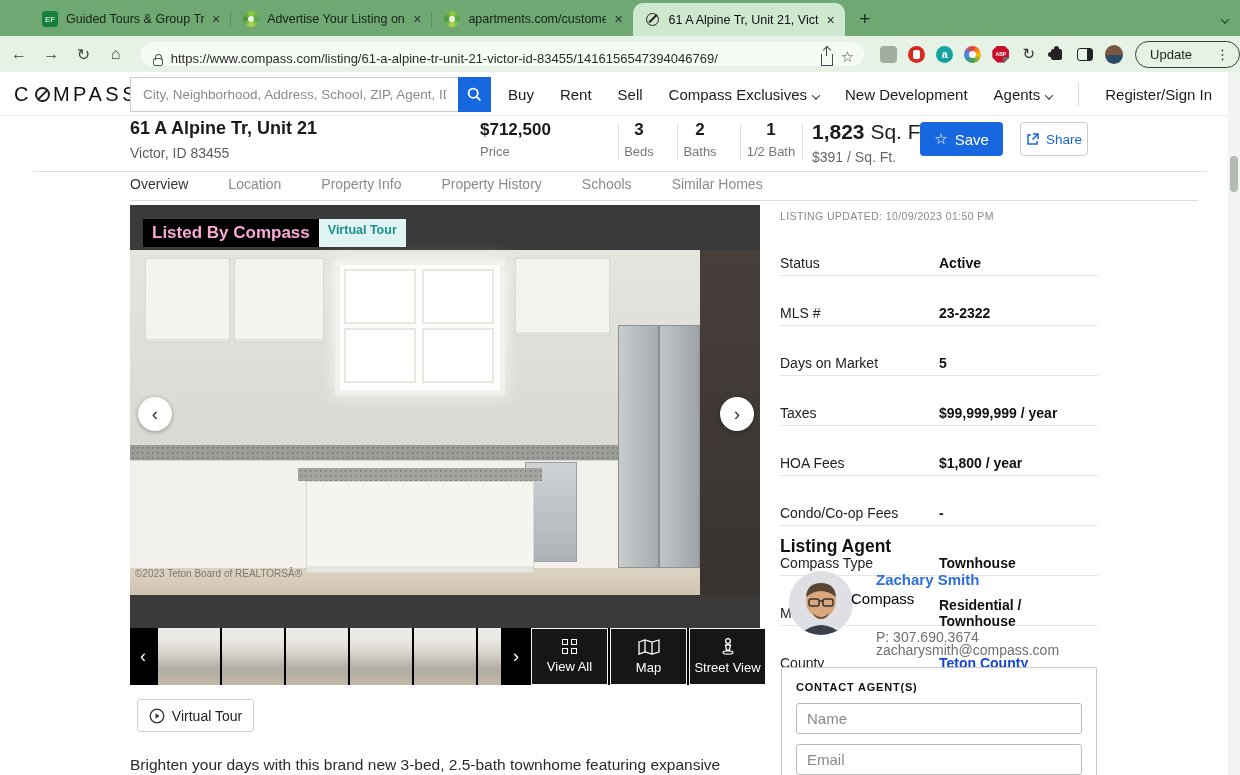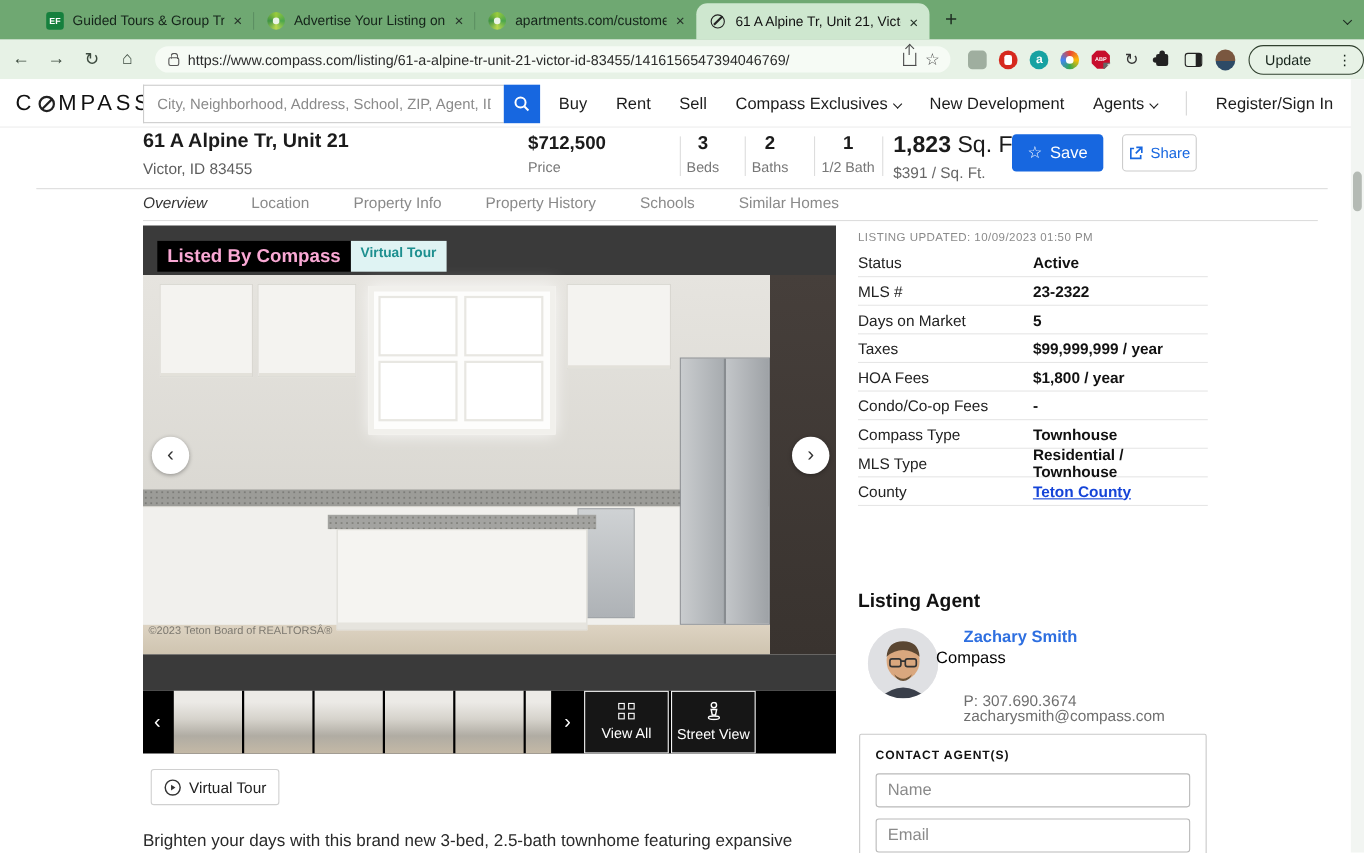--- a/index.html
+++ b/index.html
@@ -9,35 +9,35 @@
   
   .tabstrip { position:absolute; left:0; top:0; width:1240px; height:36px;
     background:#6FA872; display:flex; align-items:flex-end; }
   .tab { height:34px; display:flex; align-items:center; gap:8px; padding:0 10px 0 12px;
     font-size:12.5px; color:#15241a; }
   .tab .title { width:138px; white-space:nowrap; overflow:hidden; }
   .tab.active { background:#CEE7CF; border-radius:10px 10px 0 0; height:33px; color:#111; }
   .tab-sep { width:1px; height:16px; background:#5c8f62; margin-bottom:9px; }
   .tab-close { font-size:14px; color:#27352b; cursor:pointer; line-height:1; }
   .fav { width:16px; height:16px; flex:0 0 auto; display:flex; align-items:center; justify-content:center; }
-  .fav-ef { background:#15803d; color:#fff; font-size:8px; font-weight:bold; border-radius:3px;text-align:center; }
+  .fav-ef { background:#15803d; color:#fff; font-size:8px; font-weight:normal; border-radius:3px;text-align:center; }
   .fav-pin { border-radius:50%; background:conic-gradient(#9acb3c,#4ca64c,#b9d84e,#3f9345,#9acb3c); position:relative; }
   .fav-pin::after { content:""; position:absolute; left:5px; top:5px; width:6px; height:6px; border-radius:50%; background:#eaf4e6; }
   .circle-slash { width:13px; height:13px; border:1.6px solid #222; border-radius:50%; position:relative; display:inline-block; }
   .circle-slash::after { content:""; position:absolute; left:4.6px; top:-1px; width:1.6px; height:11px; background:#222; transform:rotate(45deg); }
   .newtab { width:28px; height:28px; margin:0 0 3px 6px; display:flex; align-items:center; justify-content:center;
     font-size:19px; color:#1d2b21; }
   .strip-chevron { position:absolute; right:12px; top:10px; color:#1d2b21; }
 
   .toolbar { position:absolute; left:0; top:36px; width:1240px; height:36px;
     background:#E7F2E6; display:flex; align-items:center; }
   .navbtn { width:28px; height:28px; display:flex; align-items:center; justify-content:center;
     font-size:16px; color:#3c4a3e; margin-left:6px; }
   .omnibox { margin-left:12px; width:772px; height:24px; background:#F6FBF5; border-radius:14px;
-    display:flex; align-items:center; padding:0 10px 0 12px; }
+    display:flex; align-items:flex-end; padding:0 10px 0 12px; }
   .omnibox .url { font-size:13px; color:#2b2b2b; white-space:nowrap; overflow:hidden; flex:1; margin-left:8px; }
   .lock { width:10px; height:8px; border:1.4px solid #555; border-radius:2px; position:relative; margin-top:3px; }
   .lock::before { content:""; position:absolute; left:1px; top:-5px; width:5px; height:5px;
     border:1.4px solid #555; border-bottom:none; border-radius:4px 4px 0 0; }
   .boxarrow { width:12px; height:12px; border:1.4px solid #4a4a4a; border-top:none; position:relative; margin:0 8px; }
   .boxarrow::before { content:""; position:absolute; left:4px; top:-7px; width:1.4px; height:9px; background:#4a4a4a; }
   .boxarrow::after { content:""; position:absolute; left:2px; top:-7px; width:5px; height:5px;
     border-left:1.4px solid #4a4a4a; border-top:1.4px solid #4a4a4a; transform:rotate(45deg); }
   .star-btn { font-size:15px; color:#4a4a4a; }
   .extrow { display:flex; align-items:center; gap:11px; margin-left:16px; }
@@ -96,21 +96,21 @@
     border:none; border-radius:4px; color:#fff; font-size:15px; display:flex; align-items:center;
     justify-content:center; gap:7px; font-family:inherit; }
   .share-btn { position:absolute; left:1020px; top:122px; width:68px; height:34px; background:#fff;
     border:1px solid #ccc; border-radius:4px; color:#1767E0; font-size:13.5px; display:flex;
     align-items:center; justify-content:center; gap:6px; font-family:inherit; }
 
   .hr-top { position:absolute; left:33px; top:171px; width:1174px; height:1px; background:#ddd; }
   .page-tabs { position:absolute; left:130px; top:176px; width:1068px; height:25px; display:flex; gap:40px;
     font-size:14px; color:#8a8a8a; border-bottom:1px solid #ddd; }
   .page-tab { cursor:pointer; }
-  .page-tab.active { color:#333;font-style:italic; }
+  .page-tab.active { color:#333; }
 
   
   .photo { position:absolute; left:130px; top:205px; width:630px; height:390px; background:#3A3A3A; overflow:hidden; }
   .scene { position:absolute; left:0; top:45px; width:630px; height:345px;
     background:linear-gradient(#e6e4df, #d8d6d0 70%); }
   .floor { position:absolute; left:0; top:318px; width:630px; height:27px;
     background:linear-gradient(#ddd3c2,#cfc4b0); }
   .cab { position:absolute; background:#f4f3f0; border:1px solid #d9d7d1; box-shadow:inset 0 -3px 0 #e3e1da; }
   .window { position:absolute; left:205px; top:10px; width:170px; height:135px; background:#fdfdfc;
     border:5px solid #f1f0ec; box-shadow:0 0 14px rgba(255,255,255,.8); }
@@ -154,21 +154,21 @@
 
   .vt-btn { position:absolute; left:137px; top:699px; width:117px; height:33px; background:#fff;
     border:1px solid #d0d0d0; border-radius:3px; display:flex; align-items:center; justify-content:center;
     gap:7px; font-size:14px; color:#222; font-family:inherit; }
   .description { position:absolute; left:130px; top:756px; width:632px; font-size:15.5px; color:#2a2a2a; }
 
   
   .updated { position:absolute; left:780px; top:210px; font-size:10.5px; letter-spacing:.4px; color:#8a8a8a; }
   .facts { position:absolute; left:780px; top:226px; width:318px; }
   .fact-row { position:relative; height:26px; border-bottom:1px solid #e6e6e6; font-size:14px;
-    display:flex; align-items:center; color:#222; }
+    display:flex; align-items:center; color:#222;margin-top:24px; }
   .fact-row .val { position:absolute; left:159px; font-weight:bold; color:#111; }
   .fact-row .val.link { color:#1544D8; text-decoration:underline; cursor:pointer; }
   .agent-heading { position:absolute; left:780px; top:536px; font-size:17.5px; font-weight:bold; color:#111; }
   .agent-avatar { position:absolute; left:789px; top:571px; width:64px; height:64px; border-radius:50%;
     overflow:hidden; background:#e7e7ea; }
   .agent-name { position:absolute; left:876px; top:571px; font-size:15px; font-weight:bold; color:#2E6FE0; cursor:pointer; }
   .agent-co { position:absolute; left:851px; top:590px; font-size:15px; color:#000000; }
   .agent-email { position:absolute; left:876px; top:642px; font-size:14px; color:#6f6f6f; }
   .agent-phone { position:absolute; left:876px; top:629px; font-size:14px; color:#6f6f6f; }
 
@@ -366,20 +366,26 @@
   <div class="p-action">
     <span class="icon-grid">
         <span></span>
         <span></span>
         <span></span>
         <span></span>
       </span>
     <span>View All</span>
   </div>
   <div class="p-action">
+    <svg width="22" height="16" viewBox="0 0 22 16">
+      <path d="M1 3 L7 1 L14 3 L21 1 V13 L14 15 L7 13 L1 15 Z M7 1 V13 M14 3 V15" fill="none" stroke="#fff" stroke-width="1.3"></path>
+    </svg>
+    <span>Map</span>
+  </div>
+  <div class="p-action">
     <svg width="16" height="17" viewBox="0 0 16 17">
       <circle cx="8" cy="3" r="2.4" fill="none" stroke="#fff" stroke-width="1.3"></circle>
       <path d="M5.5 7 H10.5 L9.5 12 H6.5 Z" fill="none" stroke="#fff" stroke-width="1.3"></path>
       <ellipse cx="8" cy="14.5" rx="5" ry="1.6" fill="none" stroke="#fff" stroke-width="1.2"></ellipse>
     </svg>
     <span>Street View</span>
   </div>
 </div>
 
 <button class="vt-btn">

